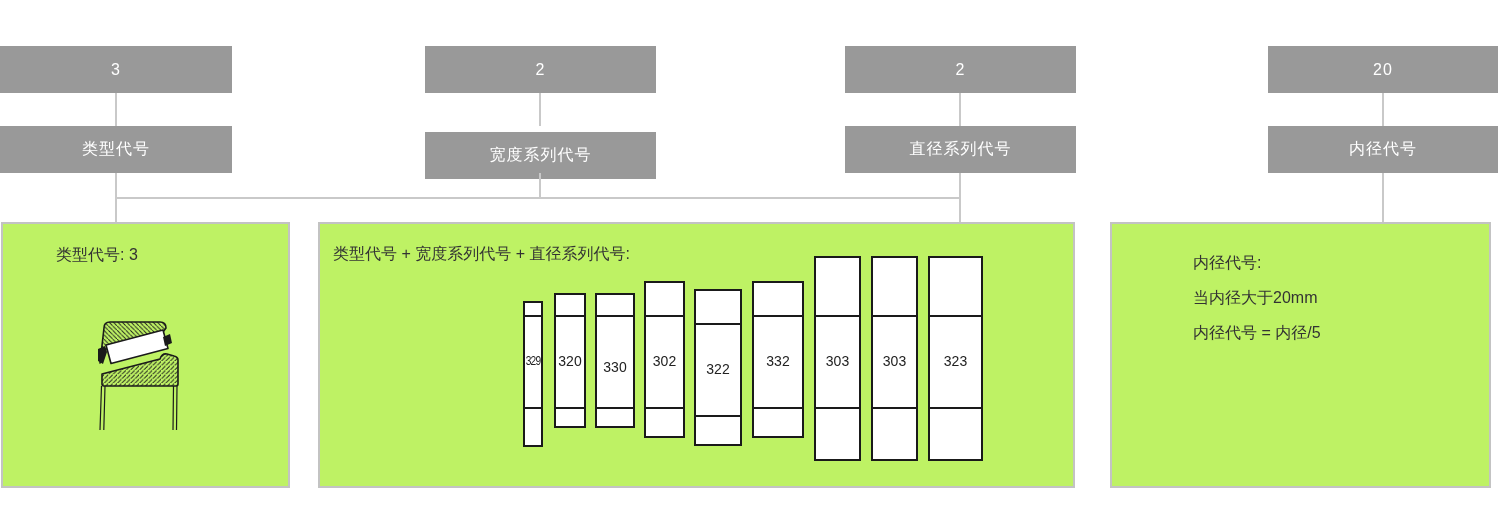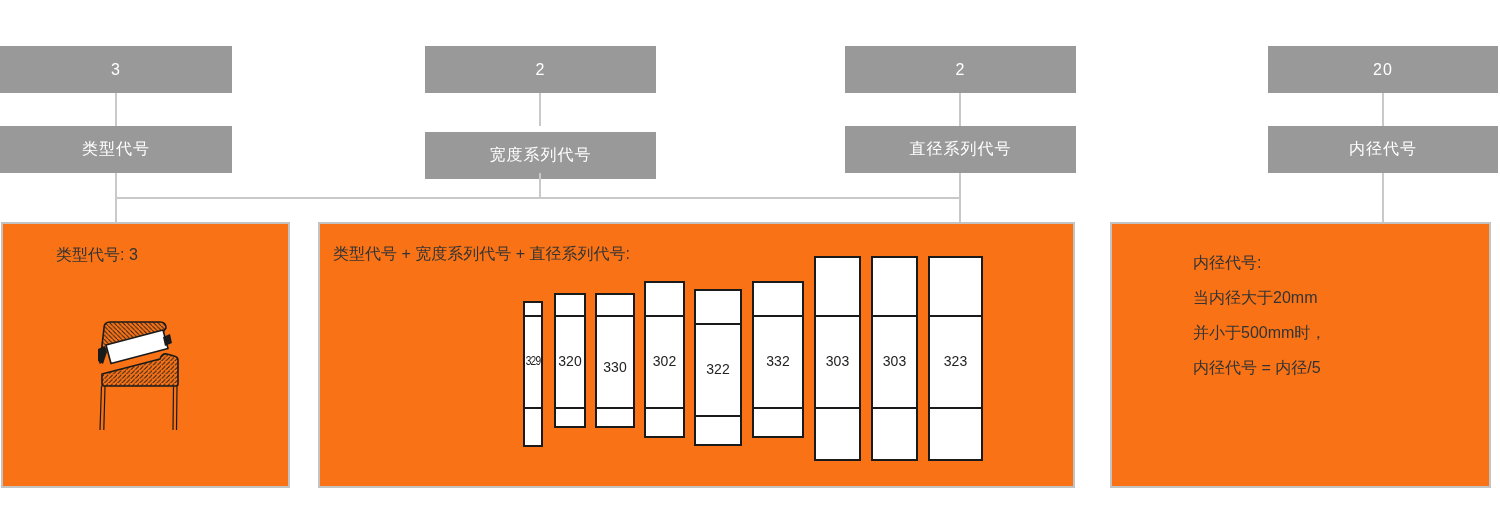--- a/index.html
+++ b/index.html
@@ -15,21 +15,21 @@
     font-family:"Liberation Sans","DejaVu Sans",sans-serif;overflow:hidden;
   }
   .gbox{
     position:absolute;height:47px;background:var(--gray);color:#ffffff;
     display:flex;align-items:center;justify-content:center;
     font-size:16px;letter-spacing:1px;
   }
   .vline{position:absolute;width:2px;background:var(--conn);}
   .hline{position:absolute;height:2px;background:var(--conn);}
   .panel{
-    position:absolute;top:222px;height:266px;background:#f97316;
+    position:absolute;top:222px;height:266px;background:#bef264;
     border:2px solid var(--pborder);box-sizing:border-box;
   }
   .panel-title{
     position:absolute;font-size:16px;color:var(--text);white-space:nowrap;
   }
   .series-box{
     position:absolute;background:#ffffff;border:2px solid var(--ink);
     box-sizing:border-box;
   }
   .bore-line{position:absolute;left:0;right:0;height:2px;background:var(--ink);}
@@ -140,18 +140,17 @@
           <div class="bore-line" style="top: 149px;"></div>
           <div class="series-code" style="top: 57px; height: 92px;">323</div>
         </div>
       </div>
   </div>
 
   <div class="panel" style="left:1110px;width:381px">
     <div style="position:absolute;left:81px;top:21px">
       <div class="p3-line">内径代号:</div>
       <div class="p3-line">当内径大于20mm</div>
-      <div class="p3-line">并小于500mm时，</div>
       <div class="p3-line">内径代号 = 内径/5</div>
     </div>
   </div>
 
 </div>
 
 </body></html>

